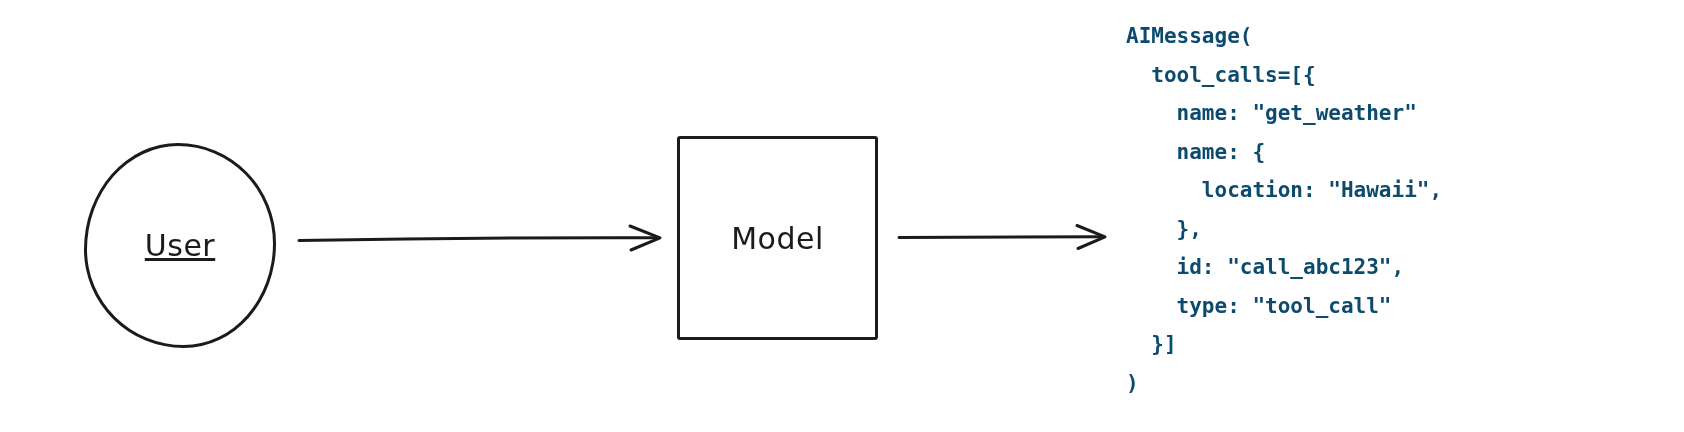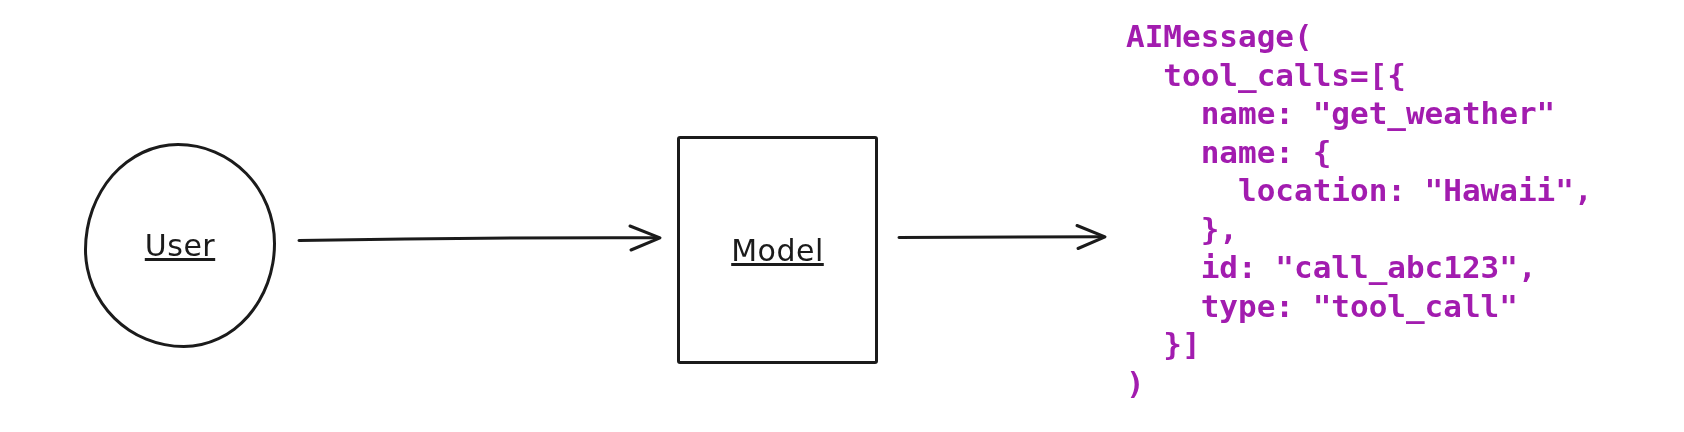--- a/index.html
+++ b/index.html
@@ -32,26 +32,25 @@
     display: flex; align-items: center; justify-content: center;
     background: transparent;
     text-decoration: underline;
   }
   .node-circle .label { font-size: 30px; }
 
   
   .node-square {
     position: absolute;
     left: 677px; top: 136px;
-    width: 201px; height: 228px;
+    width: 201px; height: 204px;
     border: 3.5px solid var(--ink);
     border-radius: 3px;
     display: flex; align-items: center; justify-content: center;
     background: transparent;
-    text-decoration: underline;
   }
   .node-square .label { font-size: 30px; }
 
   
   .arrow-label {
     position: absolute;
     left: 301px; top: 128px;
     width: 342px;
     text-align: center;
     font-size: 29px;
@@ -69,23 +68,23 @@
   }
   #arrow1 { left: 294px; top: 221px; }
   #arrow2 { left: 893px; top: 222px; }
 
   
   .code-block {
     position: absolute;
     left: 1126px; top: 17px;
     font-family: "DejaVu Sans Mono", monospace;
     font-weight: bold;
-    font-size: 31px;
+    font-size: 21px;
     line-height: 38.5px;
-    color: #a21caf;
+    color: #0c4a6e;
   }
   .code-line { white-space: pre; }
 </style>
 </head>
 <body>
 
 <div class="canvas">
 
   <div class="node-circle">
     <span class="label hand">User</span>

